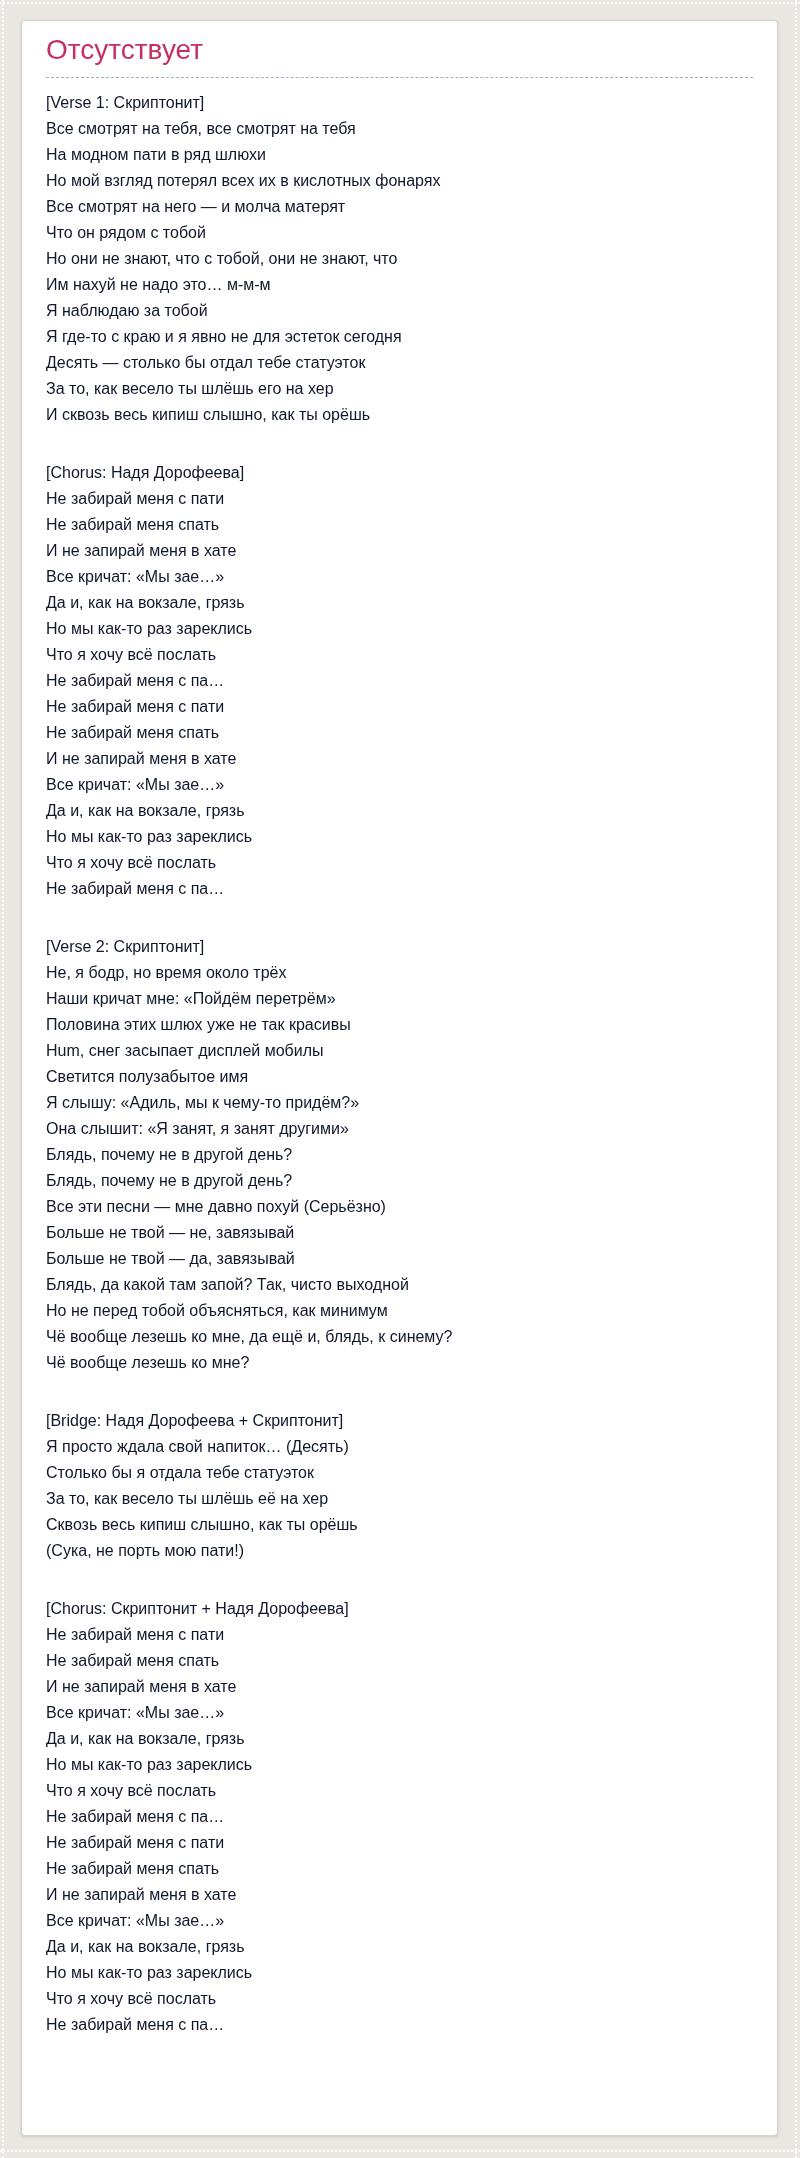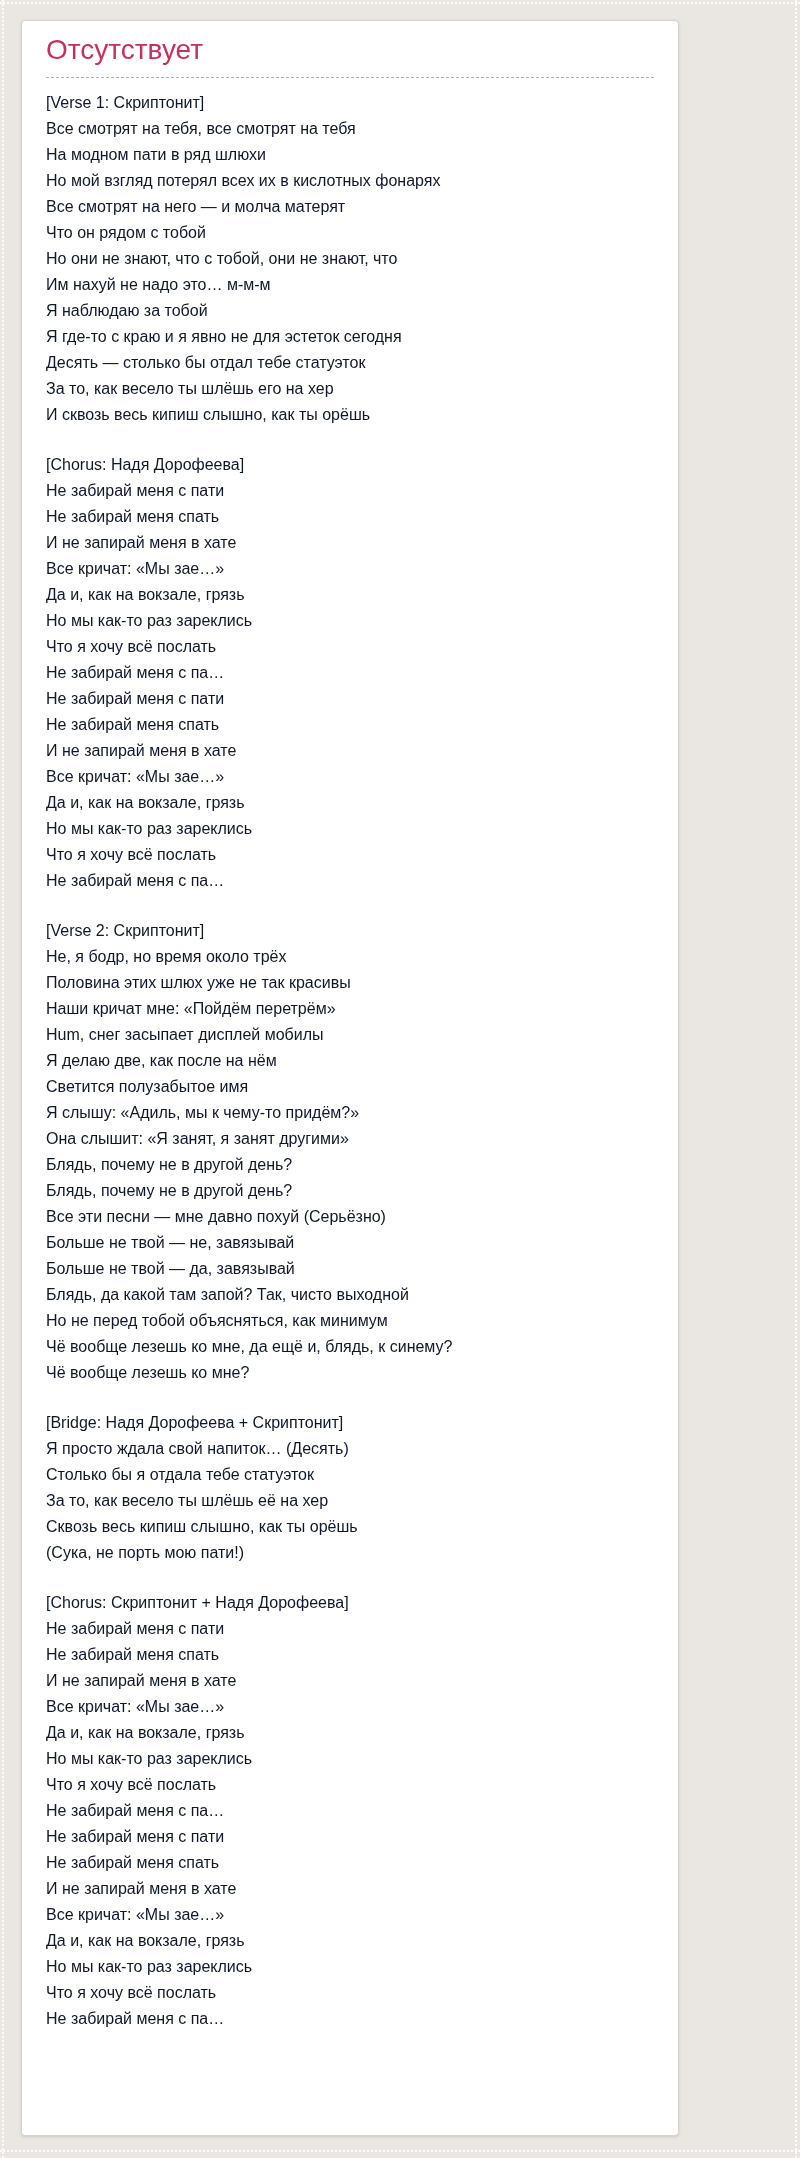--- a/index.html
+++ b/index.html
@@ -33,21 +33,21 @@
   }
   .stitch-top    { top: 2px; }
   .stitch-bottom { top: 2150px; }
   .stitch-left   { left: 2px; }
   .stitch-right  { left: 795px; }
 
   .card {
     position: absolute;
     left: 21px;
     top: 20px;
-    width: 658px;
+    width: 757px;
     height: 2116px;
     box-sizing: border-box;
     background: #ffffff;
     border: 1px solid #d6d2cc;
     border-radius: 4px;
     box-shadow: 0 1px 3px rgba(0,0,0,0.13);
     padding: 12px 24px 30px 24px;
   }
 
   .song-header {
@@ -73,21 +73,21 @@
     cursor: pointer;
   }
 
   .lyrics {
     margin-top: 12px;
     font-size: 16px;
     line-height: 26px;
     color: #0f172a;
   }
   .stanza + .stanza {
-    margin-top: 24px;
+    margin-top: 32px;
   }
   .line {
     white-space: pre-wrap;
   }
 </style>
 </head>
 <body>
 
 <div class="stitch stitch-h stitch-top"></div>
 <div class="stitch stitch-h stitch-bottom"></div>
@@ -129,24 +129,23 @@
         <div class="line">И не запирай меня в хате</div>
         <div class="line">Все кричат: «Мы зае…»</div>
         <div class="line">Да и, как на вокзале, грязь</div>
         <div class="line">Но мы как-то раз зареклись</div>
         <div class="line">Что я хочу всё послать</div>
         <div class="line">Не забирай меня с па…</div>
       </div>
       <div class="stanza">
         <div class="line">[Verse 2: Скриптонит]</div>
         <div class="line">Не, я бодр, но время около трёх</div>
+        <div class="line">Наши кричат мне: «Пойдём перетрём»</div>
         <div class="line">Половина этих шлюх уже не так красивы</div>
-        <div class="line">Наши кричат мне: «Пойдём перетрём»</div>
         <div class="line">Hum, снег засыпает дисплей мобилы</div>
-        <div class="line">Я делаю две, как после на нём</div>
         <div class="line">Светится полузабытое имя</div>
         <div class="line">Я слышу: «Адиль, мы к чему-то придём?»</div>
         <div class="line">Она слышит: «Я занят, я занят другими»</div>
         <div class="line">Блядь, почему не в другой день?</div>
         <div class="line">Блядь, почему не в другой день?</div>
         <div class="line">Все эти песни — мне давно похуй (Серьёзно)</div>
         <div class="line">Больше не твой — не, завязывай</div>
         <div class="line">Больше не твой — да, завязывай</div>
         <div class="line">Блядь, да какой там запой? Так, чисто выходной</div>
         <div class="line">Но не перед тобой объясняться, как минимум</div>

